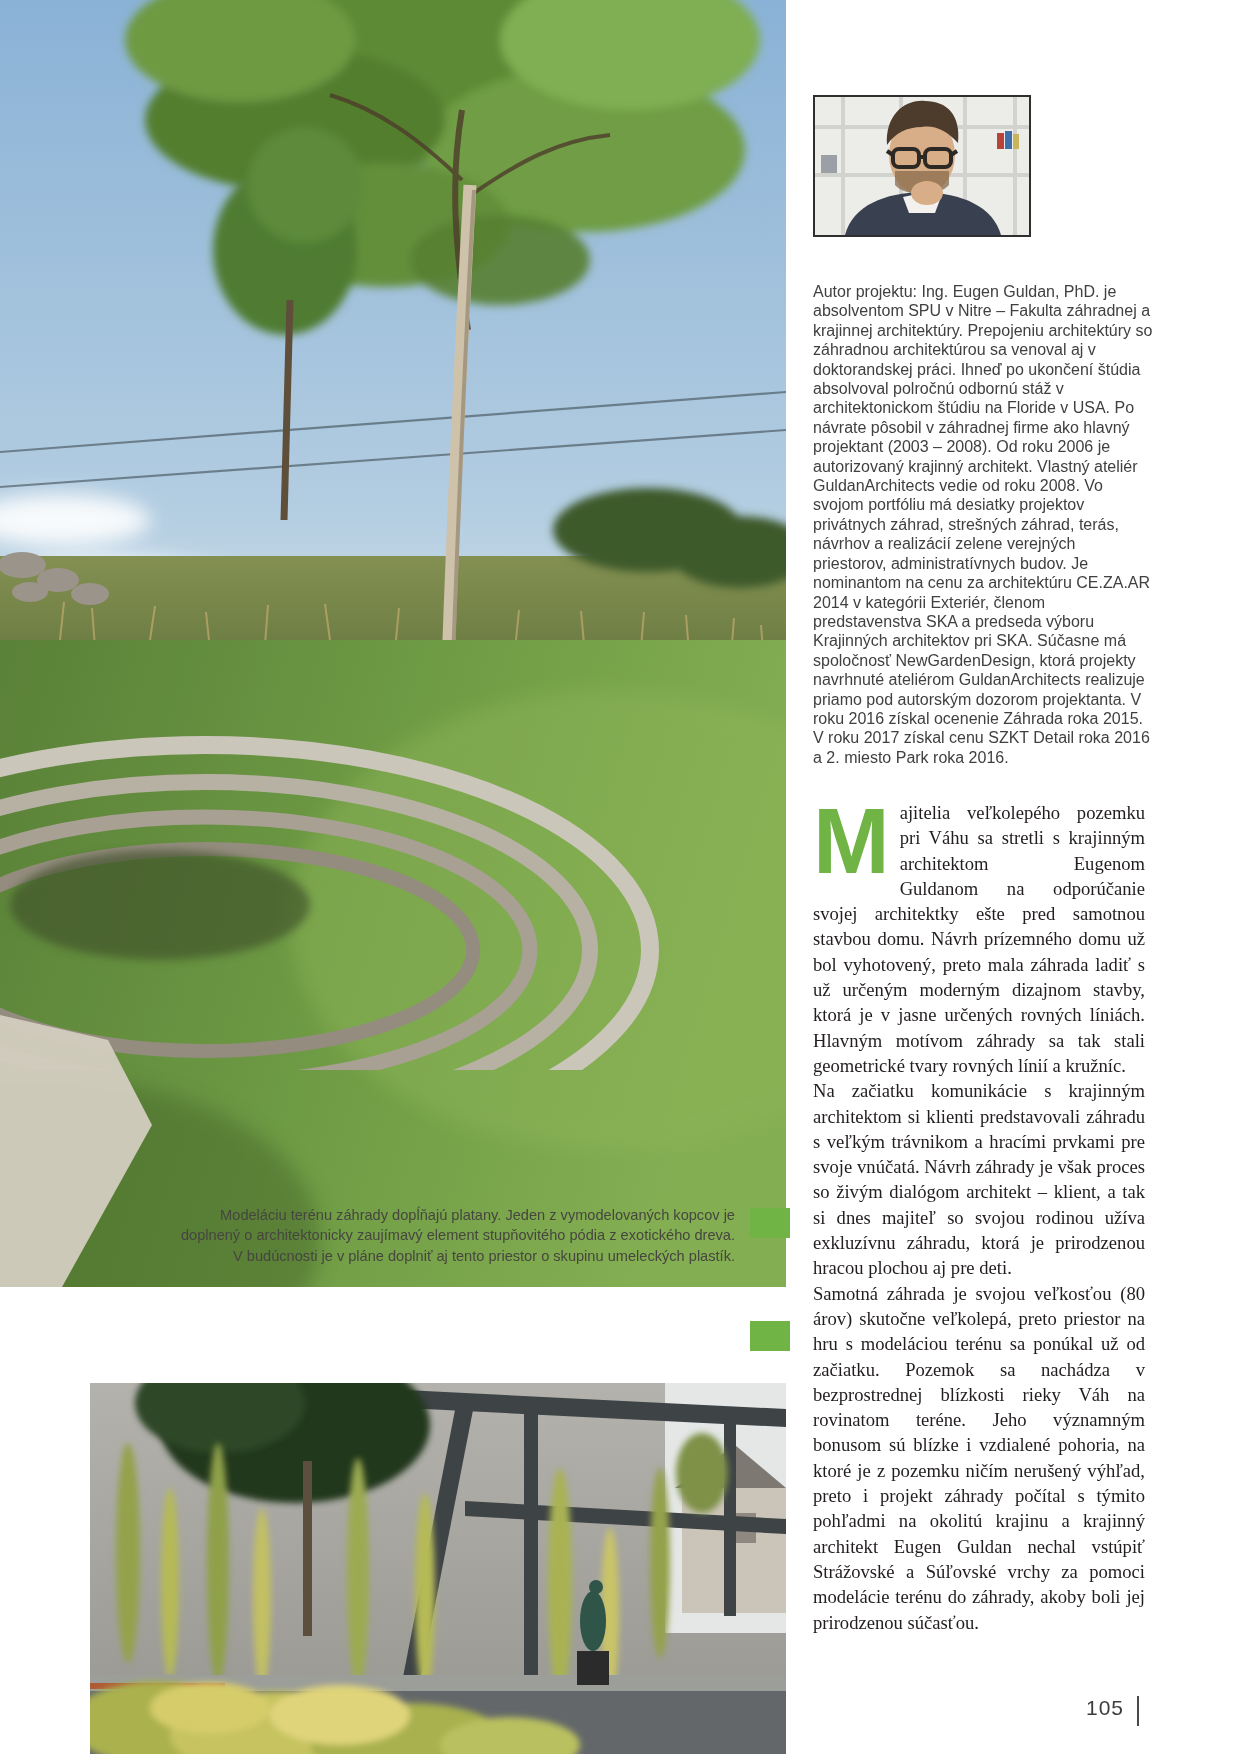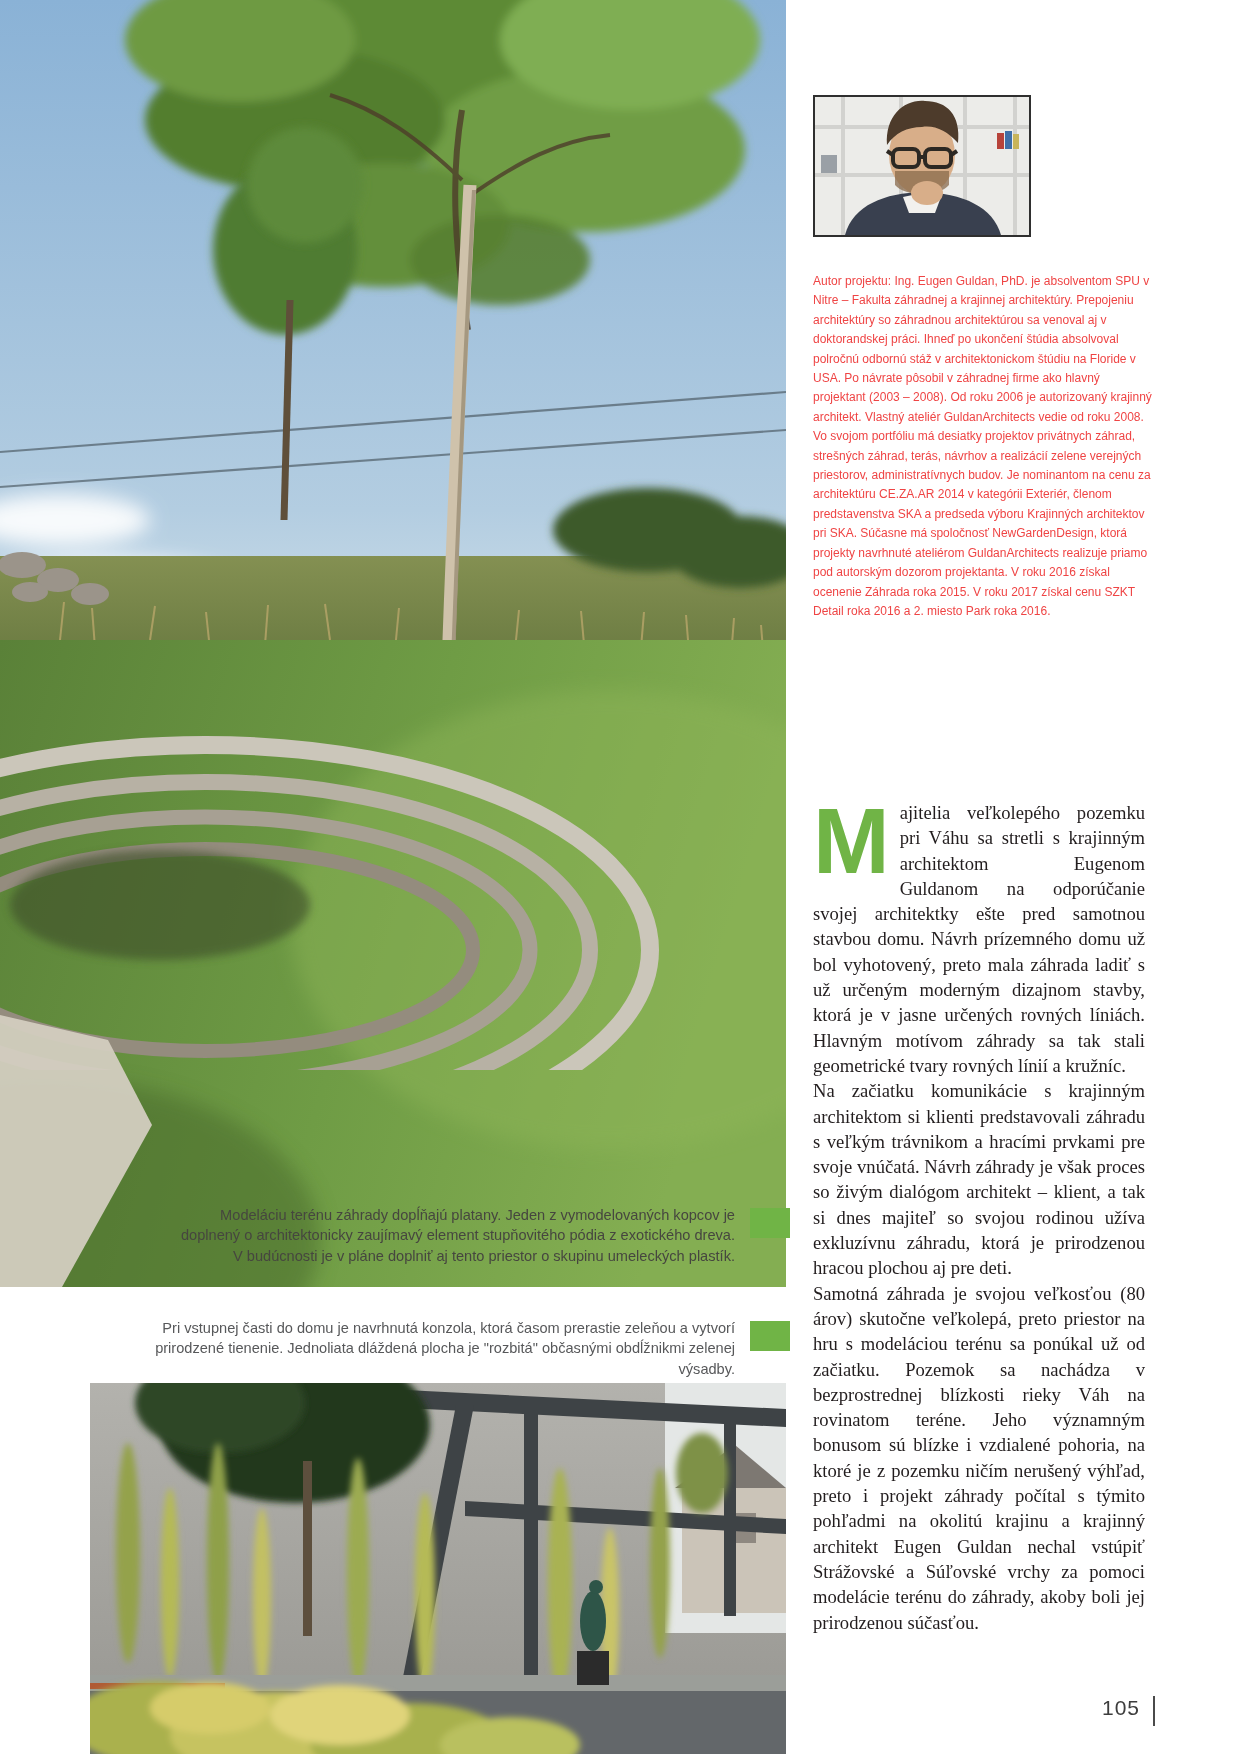--- a/index.html
+++ b/index.html
@@ -4,37 +4,37 @@
 <style>
   html,body{margin:0;padding:0;background:#ffffff;}
   #page{position:relative;width:1240px;height:1754px;background:#ffffff;overflow:hidden;
         font-family:"Liberation Sans", sans-serif;}
   .abs{position:absolute;}
   
   #top-photo{left:0;top:0;width:786px;height:1389px;overflow:hidden;}
   #bottom-photo{left:90px;top:1383px;width:696px;height:371px;overflow:hidden;}
   #portrait{left:813px;top:95px;width:214px;height:138px;border:2px solid #2f2f2f;overflow:hidden;background:#e9e9e7;}
   
-  #bio{left:813px;top:272px;width:340px;font-size:12px;line-height:19.4px;color:#ef4444;}
+  #bio{left:813px;top:282px;width:340px;font-size:16px;line-height:19.4px;color:#404040;}
   #realization{left:813px;top:699px;width:340px;font-size:14.8px;line-height:20.5px;color:#57585a;}
   #article{left:813px;top:800px;width:332px;font-family:"Liberation Serif", serif;
            font-size:18.6px;line-height:25.3px;color:#221d1e;text-align:justify;hyphens:auto;}
   #article p{margin:0;}
   .dropcap{float:left;font-family:"Liberation Sans", sans-serif;font-weight:700;
            font-size:92px;line-height:72px;color:#70b446;margin:5px 10px 0 0;}
   
   .caption{font-size:14.6px;line-height:20.4px;text-align:right;}
   #caption-top{left:175px;top:1205px;width:560px;color:#46463f;}
   #caption-bottom{left:120px;top:1318px;width:615px;color:#57585a;}
   .green-square{left:750px;width:40px;height:30px;background:#70b446;}
   #square-top{top:1208px;}
   #square-bottom{top:1321px;}
   
   #footer{left:1086px;top:1690px;display:flex;align-items:center;gap:13px;}
-  #page-number{font-size:21px;color:#3d3d3d;letter-spacing:1px;margin-left:16px;}
+  #page-number{font-size:21px;color:#3d3d3d;letter-spacing:1px;}
   #footer-rule{width:2px;height:30px;background:#4a4a4a;margin-top:6px;}
 </style>
 </head>
 <body>
 
 <div id="page">
 
   <div class="abs" id="top-photo">
     <svg width="786" height="1287" viewBox="0 0 786 1287">
       <defs>
@@ -187,21 +187,20 @@
 
   <div class="abs" id="bio">Autor projektu: Ing. Eugen Guldan, PhD. je absolventom SPU v Nitre – Fakulta záhradnej a krajinnej architektúry. Prepojeniu architektúry so záhradnou architektúrou sa venoval aj v doktorandskej práci. Ihneď po ukončení štúdia absolvoval polročnú odbornú stáž v architektonickom štúdiu na Floride v USA. Po návrate pôsobil v záhradnej firme ako hlavný projektant (2003 – 2008). Od roku 2006 je autorizovaný krajinný architekt. Vlastný ateliér GuldanArchitects vedie od roku 2008. Vo svojom portfóliu má desiatky projektov privátnych záhrad, strešných záhrad, terás, návrhov a realizácií zelene verejných priestorov, administratívnych budov. Je nominantom na cenu za architektúru CE.ZA.AR 2014 v kategórii Exteriér, členom predstavenstva SKA a predseda výboru Krajinných architektov pri SKA. Súčasne má spoločnosť NewGardenDesign, ktorá projekty navrhnuté ateliérom GuldanArchitects realizuje priamo pod autorským dozorom projektanta. V roku 2016 získal ocenenie Záhrada roka 2015. V roku 2017 získal cenu SZKT Detail roka 2016 a 2. miesto Park roka 2016.</div>
 
 
   <div class="abs" id="article">
     <p><span class="dropcap">M</span><span>ajitelia veľkolepého pozemku pri Váhu sa stretli s krajinným architektom Eugenom Guldanom na odporúčanie svojej architektky ešte pred samotnou stavbou domu. Návrh prízemného domu už bol vyhotovený, preto mala záhrada ladiť s už určeným moderným dizajnom stavby, ktorá je v jasne určených rovných líniách. Hlavným motívom záhrady sa tak stali geometrické tvary rovných línií a kružníc.</span></p>
     <p>Na začiatku komunikácie s krajinným architektom si klienti predstavovali záhradu s veľkým trávnikom a hracími prvkami pre svoje vnúčatá. Návrh záhrady je však proces so živým dialógom architekt – klient, a tak si dnes majiteľ so svojou rodinou užíva exkluzívnu záhradu, ktorá je prirodzenou hracou plochou aj pre deti.</p>
     <p>Samotná záhrada je svojou veľkosťou (80 árov) skutočne veľkolepá, preto priestor na hru s modeláciou terénu sa ponúkal už od začiatku. Pozemok sa nachádza v bezprostrednej blízkosti rieky Váh na rovinatom teréne. Jeho významným bonusom sú blízke i vzdialené pohoria, na ktoré je z pozemku ničím nerušený výhľad, preto i projekt záhrady počítal s týmito pohľadmi na okolitú krajinu a krajinný architekt Eugen Guldan nechal vstúpiť Strážovské a Súľovské vrchy za pomoci modelácie terénu do záhrady, akoby boli jej prirodzenou súčasťou.</p>
   </div>
 
-  <div class="abs caption" id="caption-bottom">Pri vstupnej časti do domu je navrhnutá konzola, ktorá časom prerastie zeleňou a vytvorí prirodzené tienenie. Jednoliata dláždená plocha je "rozbitá" občasnými obdĺžnikmi zelenej výsadby.</div>
   <div class="abs green-square" id="square-bottom"></div>
 
   <div class="abs" id="bottom-photo">
     <svg width="696" height="371" viewBox="0 0 696 371">
       <defs>
         <filter id="bsoft" x="-30%" y="-30%" width="160%" height="160%">
             <feGaussianBlur stdDeviation="3"></feGaussianBlur>
           </filter>
         <linearGradient id="wallg" x1="0" y1="0" x2="0" y2="1">
           <stop offset="0" stop-color="#b3b2ad"></stop>

